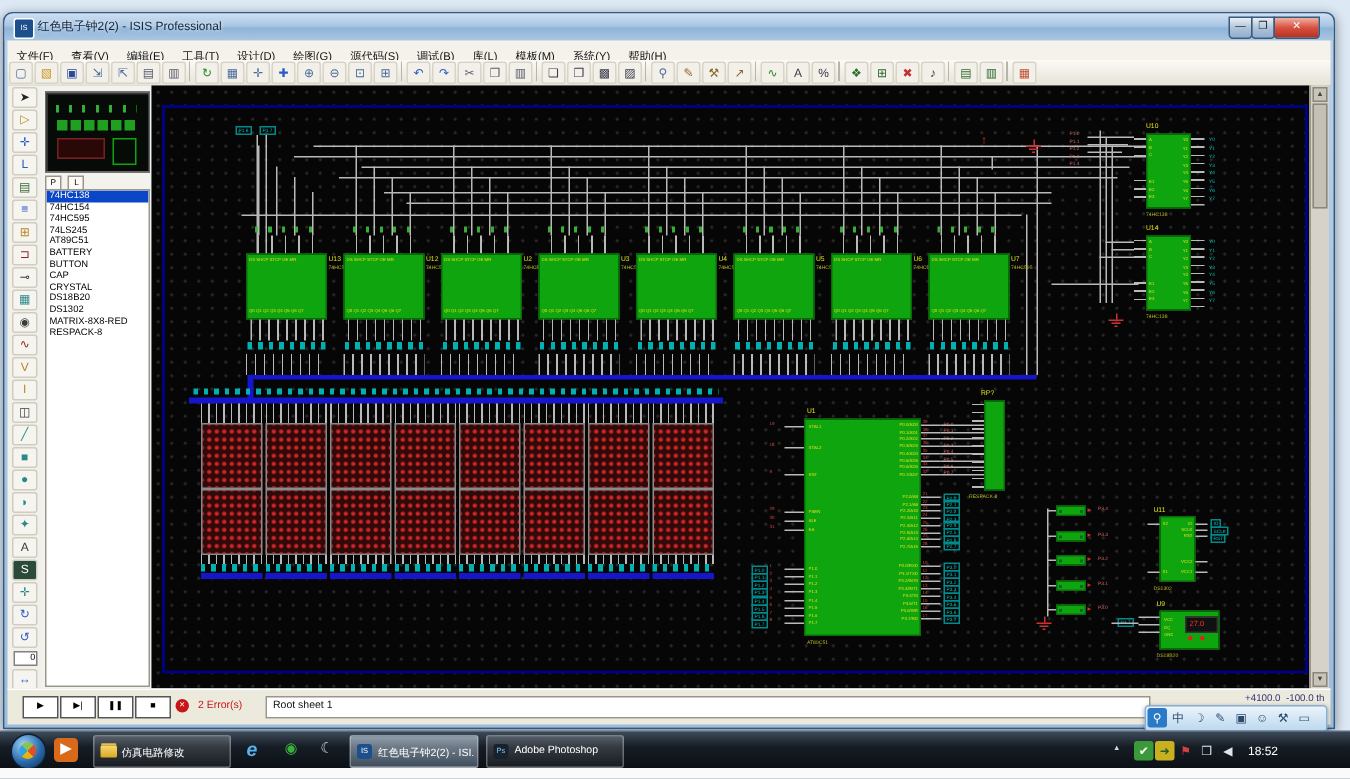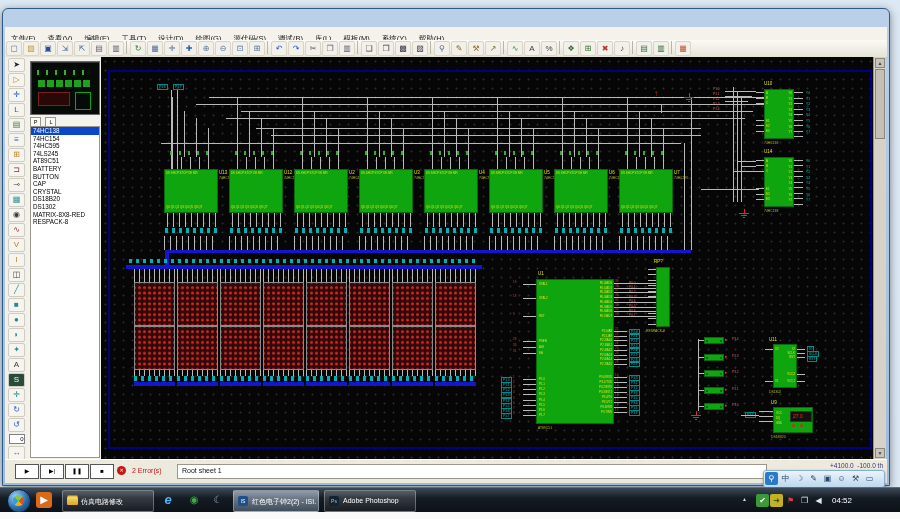--- a/index.html
+++ b/index.html
@@ -117,20 +117,27 @@
     background:linear-gradient(#eaf4fc,#bdd8ee);box-shadow:0 1px 3px rgba(0,0,0,.3);}
   .imeico{display:inline-block;width:13px;height:13px;margin:1px 0 0 1px;font-size:8px;line-height:13px;
     text-align:center;color:#2a4a6a;vertical-align:top;}
   .imeico.box{background:#2a7ac8;color:#fff;border-radius:2px;}
   #bottomstrip{position:absolute;left:0;top:512px;width:900px;height:7px;background:#fafafa;}
 </style>
 </head>
 <body>
 
 <div id="win">
+  <div id="titlebar">
+    <div id="app-icon">IS</div>
+    <div id="title-text" class="nowrap">红色电子钟2(2) - ISIS Professional</div>
+    <div class="wbtn" style="left:816px;width:14px;">—</div>
+    <div class="wbtn" style="left:831px;width:14px;">❐</div>
+    <div class="wbtn" id="btn-close" style="left:846px;width:29px;">✕</div>
+  </div>
   <div id="menubar"><span class="menu-item">文件(F)</span><span class="menu-item">查看(V)</span><span class="menu-item">编辑(E)</span><span class="menu-item">工具(T)</span><span class="menu-item">设计(D)</span><span class="menu-item">绘图(G)</span><span class="menu-item">源代码(S)</span><span class="menu-item">调试(B)</span><span class="menu-item">库(L)</span><span class="menu-item">模板(M)</span><span class="menu-item">系统(Y)</span><span class="menu-item">帮助(H)</span></div>
   <div id="toolbar"><span class="tbtn" style="color: rgb(74, 106, 154);">▢</span><span class="tbtn" style="color: rgb(200, 154, 42);">▧</span><span class="tbtn" style="color: rgb(42, 74, 154);">▣</span><span class="tbtn" style="color: rgb(74, 106, 154);">⇲</span><span class="tbtn" style="color: rgb(74, 106, 154);">⇱</span><span class="tbtn" style="color: rgb(90, 90, 106);">▤</span><span class="tbtn" style="color: rgb(90, 90, 106);">▥</span><span class="tsep"></span><span class="tbtn" style="color: rgb(42, 138, 42);">↻</span><span class="tbtn" style="color: rgb(74, 106, 154);">▦</span><span class="tbtn" style="color: rgb(74, 106, 154);">✛</span><span class="tbtn" style="color: rgb(42, 90, 200);">✚</span><span class="tbtn" style="color: rgb(74, 106, 154);">⊕</span><span class="tbtn" style="color: rgb(74, 106, 154);">⊖</span><span class="tbtn" style="color: rgb(74, 106, 154);">⊡</span><span class="tbtn" style="color: rgb(74, 106, 154);">⊞</span><span class="tsep"></span><span class="tbtn" style="color: rgb(42, 90, 200);">↶</span><span class="tbtn" style="color: rgb(42, 90, 200);">↷</span><span class="tbtn" style="color: rgb(90, 90, 106);">✂</span><span class="tbtn" style="color: rgb(90, 90, 106);">❐</span><span class="tbtn" style="color: rgb(90, 90, 106);">▥</span><span class="tsep"></span><span class="tbtn" style="color: rgb(58, 58, 74);">❏</span><span class="tbtn" style="color: rgb(58, 58, 74);">❒</span><span class="tbtn" style="color: rgb(58, 58, 74);">▩</span><span class="tbtn" style="color: rgb(58, 58, 74);">▨</span><span class="tsep"></span><span class="tbtn" style="color: rgb(74, 106, 154);">⚲</span><span class="tbtn" style="color: rgb(138, 106, 42);">✎</span><span class="tbtn" style="color: rgb(138, 106, 42);">⚒</span><span class="tbtn" style="color: rgb(138, 106, 42);">↗</span><span class="tsep"></span><span class="tbtn" style="color: rgb(42, 138, 42);">∿</span><span class="tbtn" style="color: rgb(58, 58, 74);">A</span><span class="tbtn" style="color: rgb(58, 58, 74);">%</span><span class="tsep"></span><span class="tbtn" style="color: rgb(42, 106, 42);">❖</span><span class="tbtn" style="color: rgb(42, 106, 42);">⊞</span><span class="tbtn" style="color: rgb(192, 48, 48);">✖</span><span class="tbtn" style="color: rgb(58, 58, 74);">♪</span><span class="tsep"></span><span class="tbtn" style="color: rgb(42, 106, 42);">▤</span><span class="tbtn" style="color: rgb(42, 106, 42);">▥</span><span class="tsep"></span><span class="tbtn" style="color: rgb(192, 80, 48);">▦</span></div>
   <div id="modebar">
       <div class="mbtn" style="color: rgb(34, 34, 34);">➤</div>
       <div class="mbtn" style="color: rgb(184, 134, 42);">▷</div>
       <div class="mbtn" style="color: rgb(42, 90, 200);">✛</div>
       <div class="mbtn" style="color: rgb(42, 90, 200);">L</div>
       <div class="mbtn" style="color: rgb(58, 106, 58);">▤</div>
       <div class="mbtn" style="color: rgb(42, 90, 200);">≡</div>
       <div class="mbtn" style="color: rgb(184, 134, 42);">⊞</div>
@@ -698,21 +705,21 @@
     </div>
   </div>
 </div>
 
 <div id="imebar"><span class="imeico box">⚲</span><span class="imeico">中</span><span class="imeico">☽</span><span class="imeico">✎</span><span class="imeico">▣</span><span class="imeico">☺</span><span class="imeico">⚒</span><span class="imeico">▭</span></div>
 
 <div id="taskbar">
   <div id="orb">
       <div id="orbflag"></div>
     </div>
-  <div id="clock">04:52</div>
+  <div id="clock">18:52</div>
 <div class="tkicon" style="left: 36px; position: absolute; background: rgb(216, 106, 26); color: rgb(255, 255, 255);">▶</div>
     <div class="taskbtn" style="left: 62px; width: 90px; position: absolute;">
       <div class="folder"></div>
       <div class="tklabel" style="width: 70px;">仿真电路修改</div>
     </div>
     <div class="tkicon" style="left: 160px; position: absolute; color: rgb(90, 176, 240); font-style: italic; font-weight: bold; font-size: 13px;">e</div>
     <div class="tkicon" style="left: 186px; position: absolute; color: rgb(58, 176, 58);">◉</div>
     <div class="tkicon" style="left: 210px; position: absolute; color: rgb(184, 200, 216);">☾</div>
     <div class="taskbtn active" style="left: 233px; width: 84px; position: absolute;">
       <div class="chip" style="background: rgb(29, 79, 140);">IS</div>

